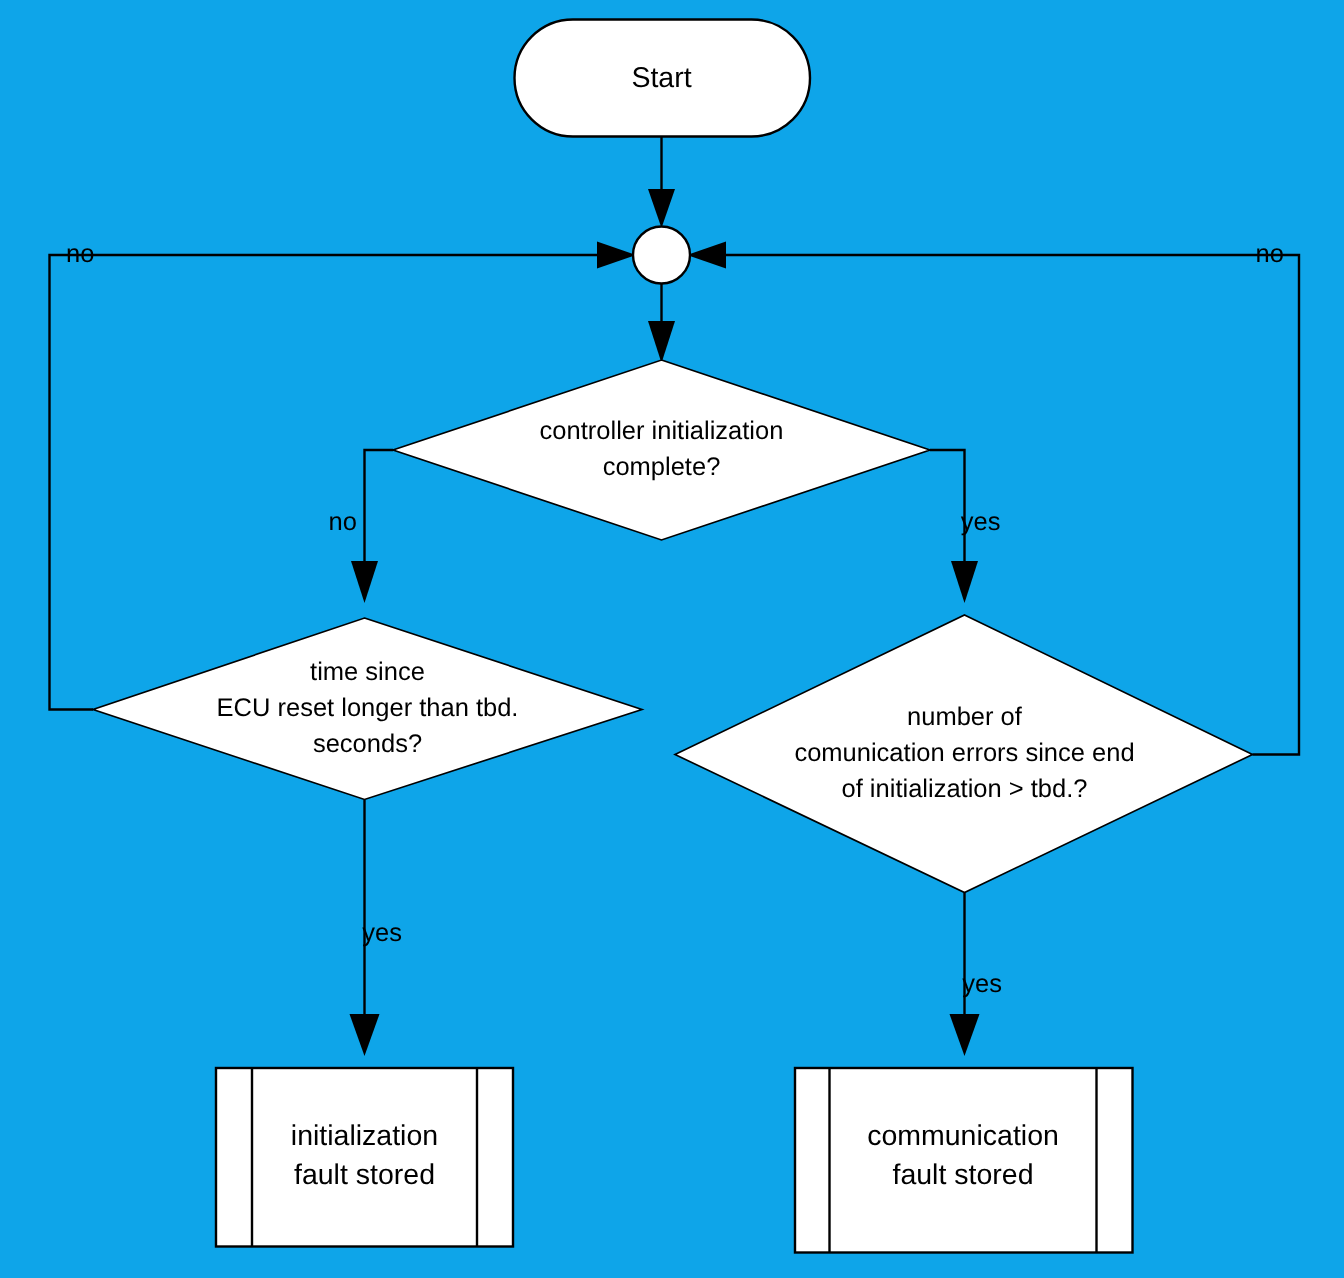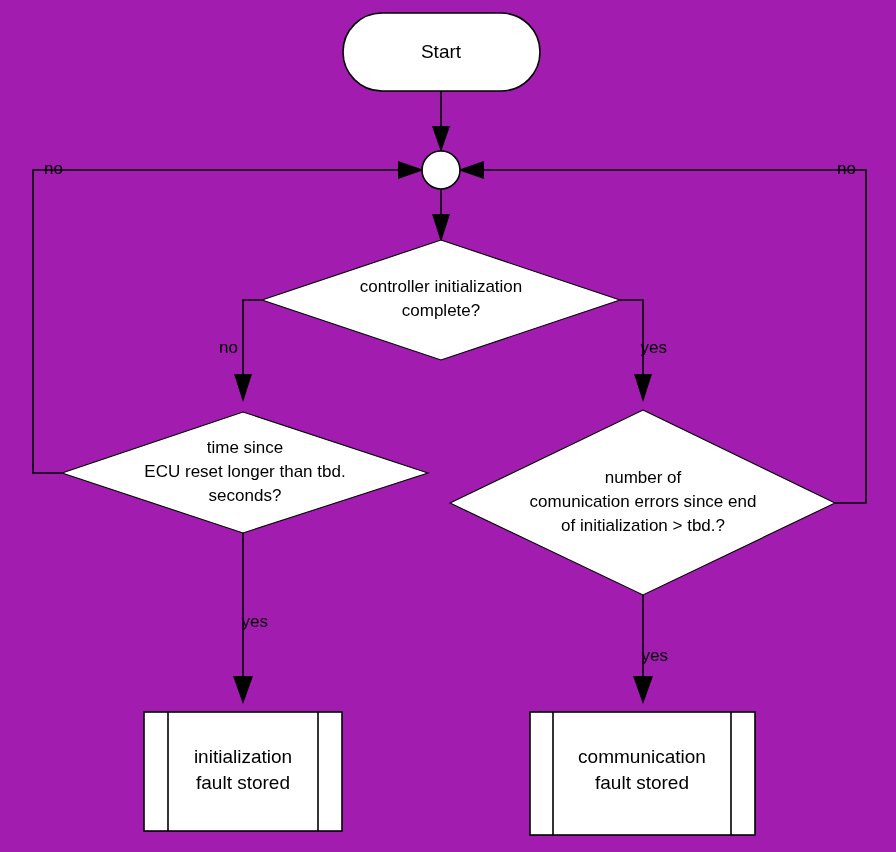--- a/index.html
+++ b/index.html
@@ -11,21 +11,21 @@
   body {
     width: 896px;
     height: 852px;
     font-family: "Liberation Sans", sans-serif;
     overflow: hidden;
   }
   #flowchart-root {
     position: relative;
     width: 896px;
     height: 852px;
-    background: #a21caf;
+    background: #0ea5e9;
   }
   svg#diagram {
     display: block;
     width: 896px;
     height: 852px;
   }
   .shape-outline {
     fill: #ffffff;
     stroke: #000000;
     stroke-width: 1.6;

